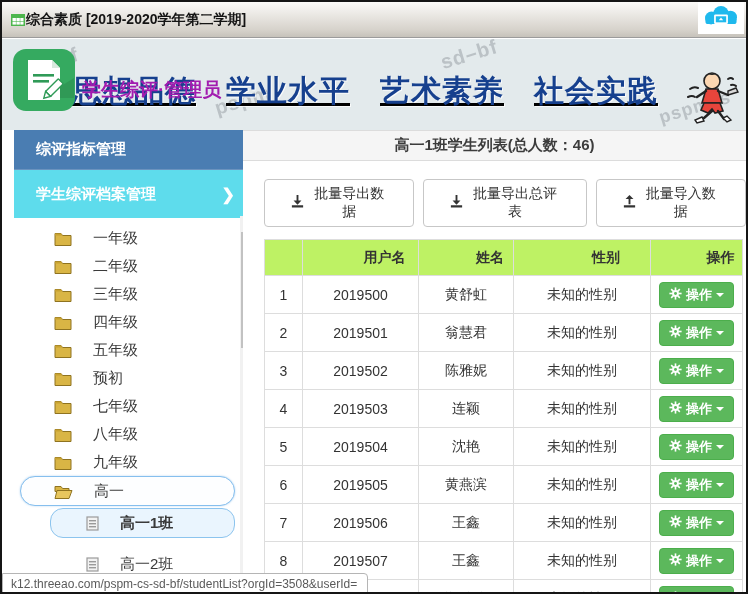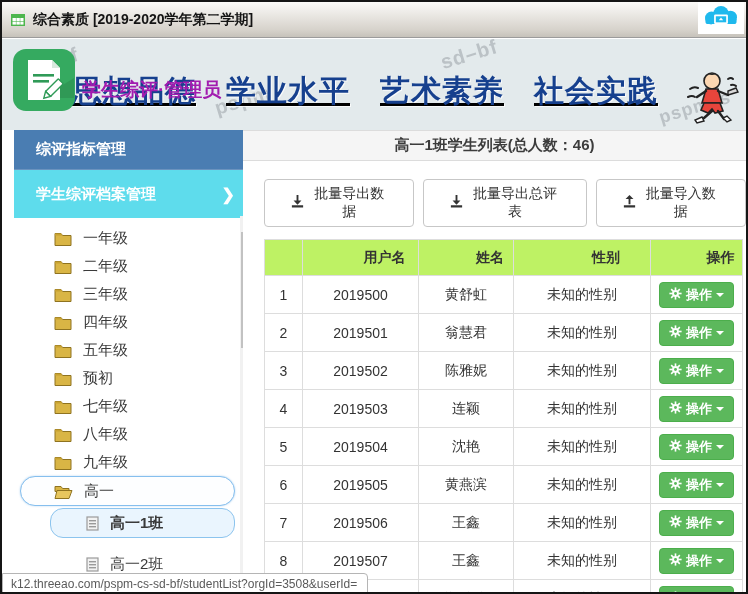--- a/index.html
+++ b/index.html
@@ -7,21 +7,21 @@
   body { font-family: "Liberation Sans", sans-serif; }
   .window{
     position:relative; width:748px; height:594px; background:#fff;
     border:2px solid #151515; overflow:hidden;
   }
   
   .titlebar{
     position:absolute; left:0; top:0; right:0; height:36px;
     background:linear-gradient(#fbfaf8,#d6d2cb 80%,#c6c2ba);
     border-bottom:1px solid #9b9b9b;
-    display:flex; align-items:center; padding-left:8px; gap:7px;
+    display:flex; align-items:center; padding-left:8px; 
   }
   .titlebar .apptitle{ font-size:14px; font-weight:bold; color:#141414; }
   .cloudbox{
     position:absolute; right:2px; top:0; width:46px; height:32px;
     background:#fff; display:flex; align-items:center; justify-content:center;
   }
   
   .header{
     position:absolute; left:0; top:37px; right:0; height:91px;
     background:#e3eaec; overflow:hidden;
@@ -52,21 +52,21 @@
   }
   .menu-item{
     height:40px; display:flex; align-items:center; padding:0 14px 0 22px;
     color:#fff; font-size:15px; font-weight:bold; cursor:pointer;
   }
   .menu-1{ background:#4a7db2; border-bottom:1px solid #6b93bf; }
   .menu-2{ background:#5edcec; height:48px; justify-content:space-between; }
   .menu-2 .chev{ font-size:16px; font-weight:bold; margin-right:4px; }
   .tree{ position:absolute; left:0; top:86px; right:14px; bottom:0; padding-top:8px; overflow:hidden; }
   .tree-row{
-    height:28px; display:flex; align-items:center; gap:11px; padding-left:40px;
+    height:28px; display:flex; align-items:center; gap:21px; padding-left:40px;
     font-size:15px; color:#3a3a3a; cursor:pointer; position:relative;
   }
   .tree-row.child{ padding-left:72px; }
   .tree-row .ticon{ flex:0 0 auto; display:flex; }
   .tree-row.boxed{
     border:1px solid #86bfee; border-radius:15px; background:#fdfeff;
     margin:0 4px 2px 6px; padding-left:33px; height:30px;
     box-shadow:0 0 2px rgba(120,180,230,.6);
   }
   .tree-row.selected{

